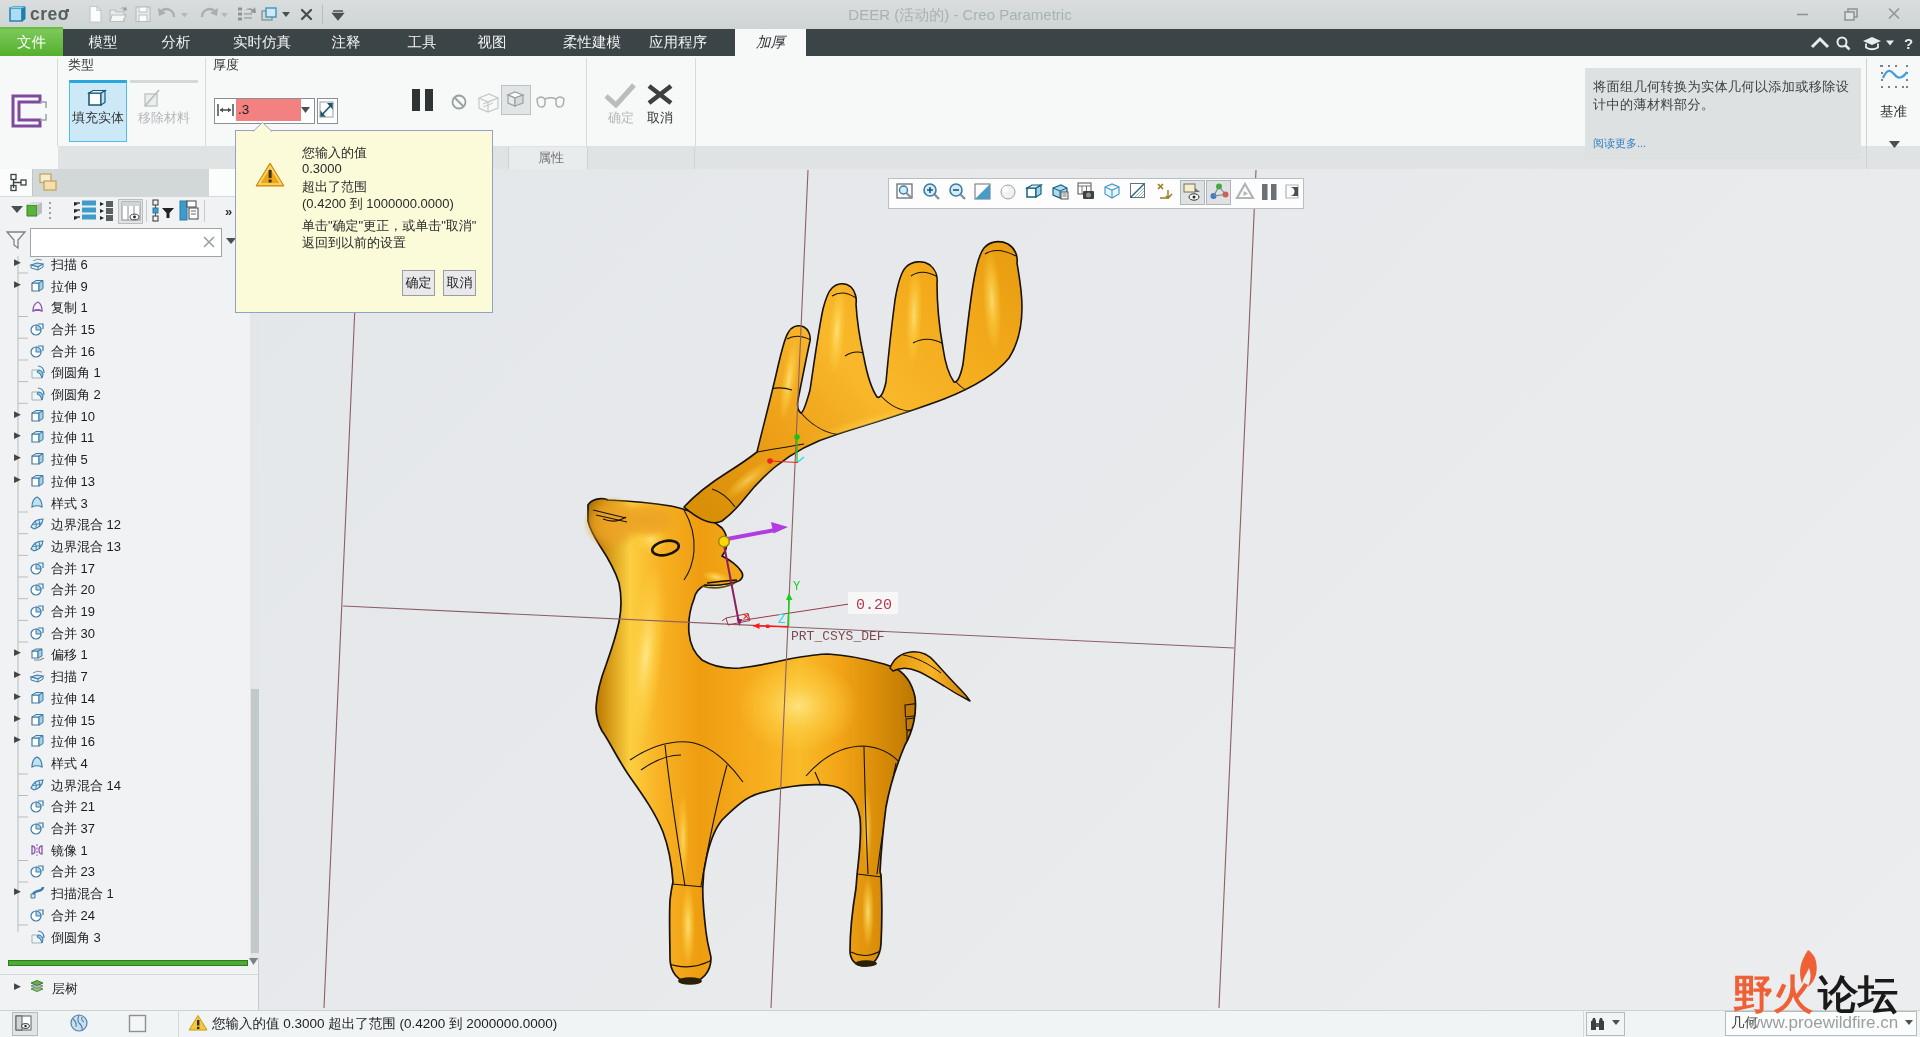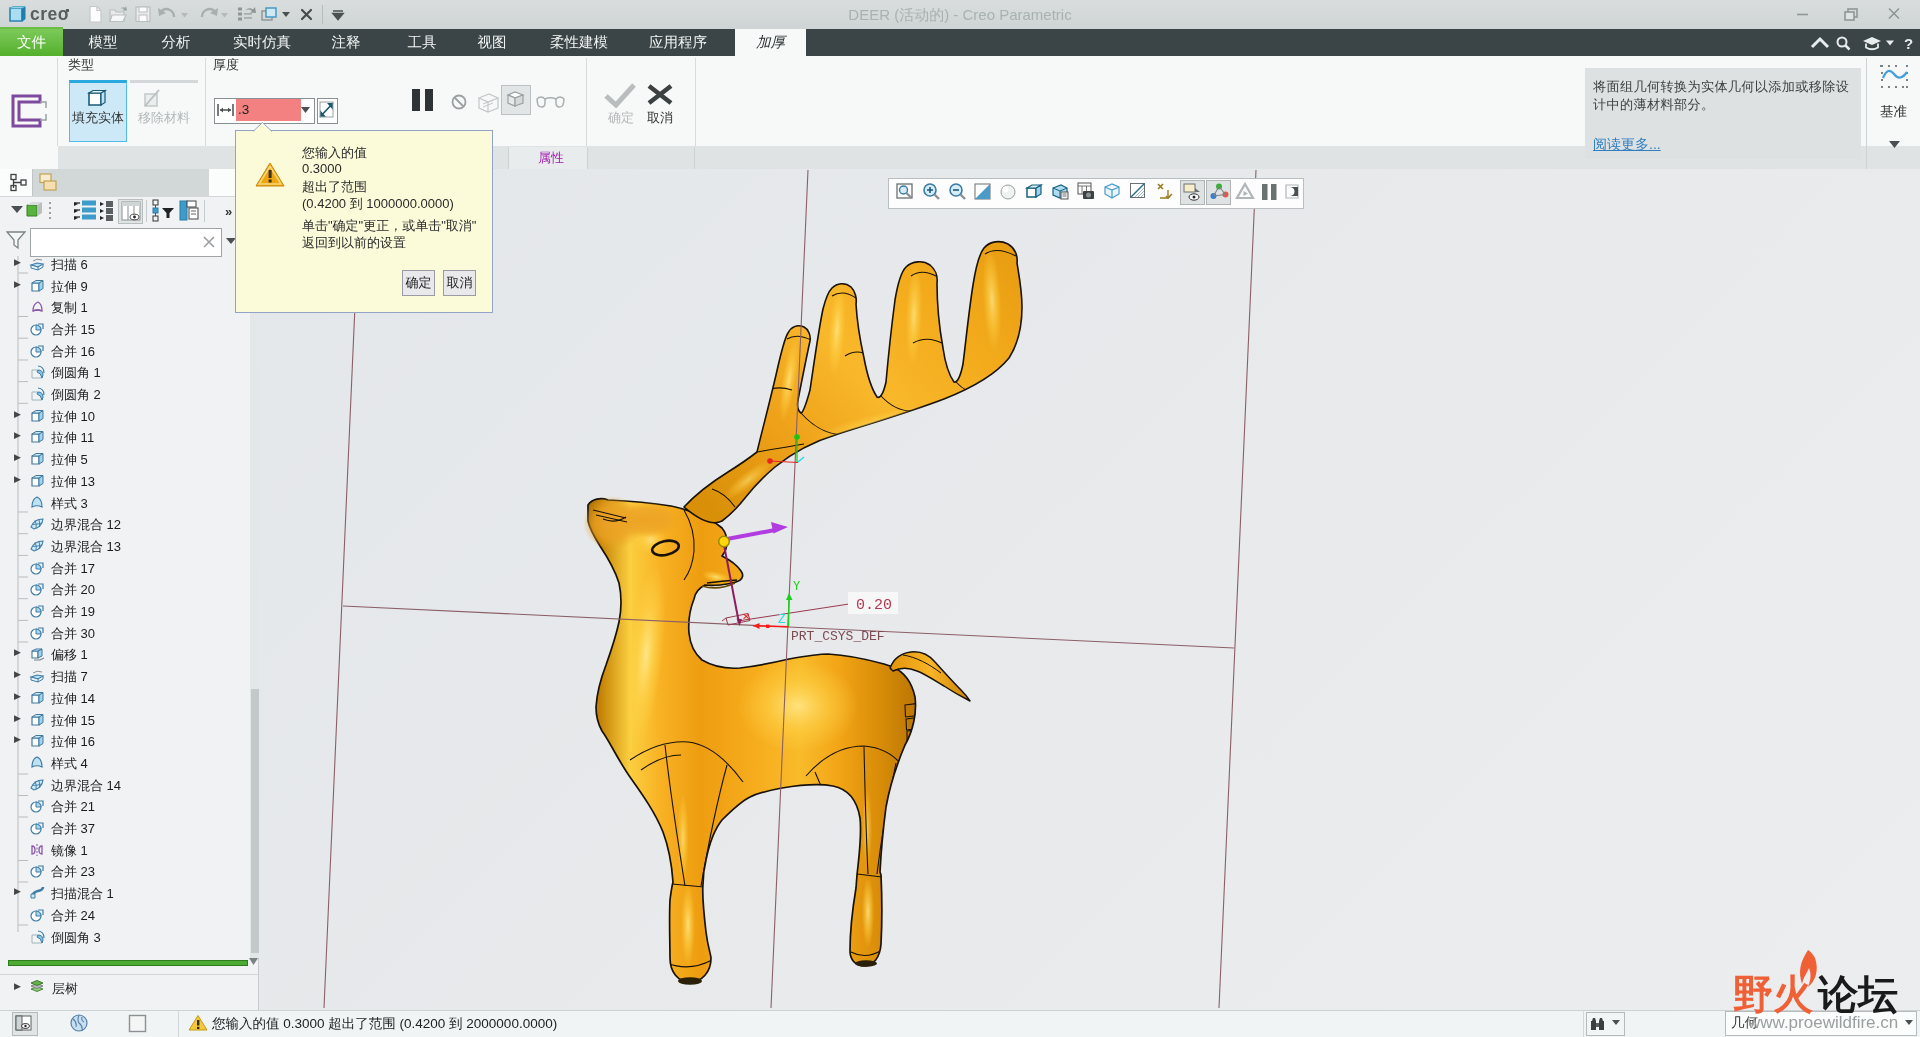--- a/index.html
+++ b/index.html
@@ -106,29 +106,29 @@
 
 <div class="abs" id="tabbar"></div>
 <div class="abs" style="left:0;top:27px;width:63px;height:2px;background:#6abd45;z-index:3;"></div>
 <div class="tab" id="tab-file" style="left:0;top:29px;">文件</div>
 <div class="tab" style="left:75px;top:29px;width:56px;">模型</div>
 <div class="tab" style="left:148px;top:29px;width:56px;">分析</div>
 <div class="tab" style="left:220px;top:29px;width:84px;">实时仿真</div>
 <div class="tab" style="left:318px;top:29px;width:56px;">注释</div>
 <div class="tab" style="left:394px;top:29px;width:56px;">工具</div>
 <div class="tab" style="left:464px;top:29px;width:56px;">视图</div>
-<div class="tab" style="left:537px;top:29px;width:84px;">柔性建模</div>
+<div class="tab" style="left:537px;top:29px;width:84px;text-align:right;">柔性建模</div>
 <div class="tab" style="left:636px;top:29px;width:84px;">应用程序</div>
 <div class="tab" id="tab-active" style="top:29px;">加厚</div>
 
 <div class="abs" id="ribbon"></div>
 <div class="abs" id="dashstrip"></div>
 <div class="abs" style="left:0;top:146px;width:58px;height:23px;background:#f7f8f8;"></div>
 <div class="abs" style="left:508px;top:147px;width:78px;height:22px;background:#e9eced;border-left:1px solid #cdd2d3;border-right:1px solid #cdd2d3;"></div>
-<div class="abs" style="left:538px;top:149px;font-size:13px;color:#a21caf;">属性</div>
+<div class="abs" style="left:538px;top:149px;font-size:13px;color:#737373;">属性</div>
 <div class="abs" style="left:694px;top:147px;width:1px;height:22px;background:#cdd2d3;"></div>
 
 <svg class="abs" style="left:10px;top:94px;" width="40" height="36">
  <path d="M3,2 L30,2 L30,8 L9,8 L9,26 L30,26 L30,32 L3,32 Z" fill="none" stroke="#7d4a9e" stroke-width="3"></path>
  <path d="M30,8 L36,8 L36,14 M30,26 L36,26 L36,20" fill="none" stroke="#9aa0a2" stroke-width="1.5"></path>
 </svg>
 <div class="vsep" style="left:57px;top:58px;height:88px;"></div>
 
 <div class="glabel" style="left:68px;top:56px;">类型</div>
 <div class="abs" style="left:69px;top:80px;width:56px;height:58px;background:#cde9f8;border:1px solid #53bbe8;border-top:3px solid #29a8e0;"></div>
@@ -195,21 +195,21 @@
 </svg>
 <div class="abs" style="left:605px;top:109px;width:32px;font-size:13px;color:#b4b8b8;text-align:center;">确定</div>
 <svg class="abs" style="left:646px;top:84px;" width="28" height="22">
  <path d="M3,2 L25,19 M25,2 L3,19" stroke="#3b4041" stroke-width="4.5"></path>
 </svg>
 <div class="abs" style="left:644px;top:109px;width:32px;font-size:13px;color:#333;text-align:center;">取消</div>
 <div class="vsep" style="left:695px;top:58px;height:88px;"></div>
 
 <div class="abs" style="left:1585px;top:68px;width:276px;height:91px;background:#dee1e1;"></div>
 <div class="abs" style="left:1593px;top:78px;width:266px;font-size:13.2px;letter-spacing:0.3px;color:#3a3f40;line-height:17.5px;">将面组几何转换为实体几何以添加或移除设计中的薄材料部分。</div>
-<div class="abs" style="left:1593px;top:136px;font-size:14px;color:#2f7fc1;text-decoration:underline;text-align:right;">阅读更多...</div>
+<div class="abs" style="left:1593px;top:136px;font-size:11px;color:#2f7fc1;text-align:right;">阅读更多...</div>
 <div class="vsep" style="left:1866px;top:58px;height:111px;background:#cdd2d3;"></div>
 
 <svg class="abs" style="left:1880px;top:64px;" width="30" height="28">
  <g fill="#7b8284">
       <rect x="1" y="1" width="2" height="2"></rect>
       <rect x="1" y="8" width="2" height="2"></rect>
       <rect x="1" y="15" width="2" height="2"></rect>
       <rect x="1" y="22" width="2" height="2"></rect>
       <rect x="8" y="22" width="2" height="2"></rect>
       <rect x="15" y="22" width="2" height="2"></rect>

